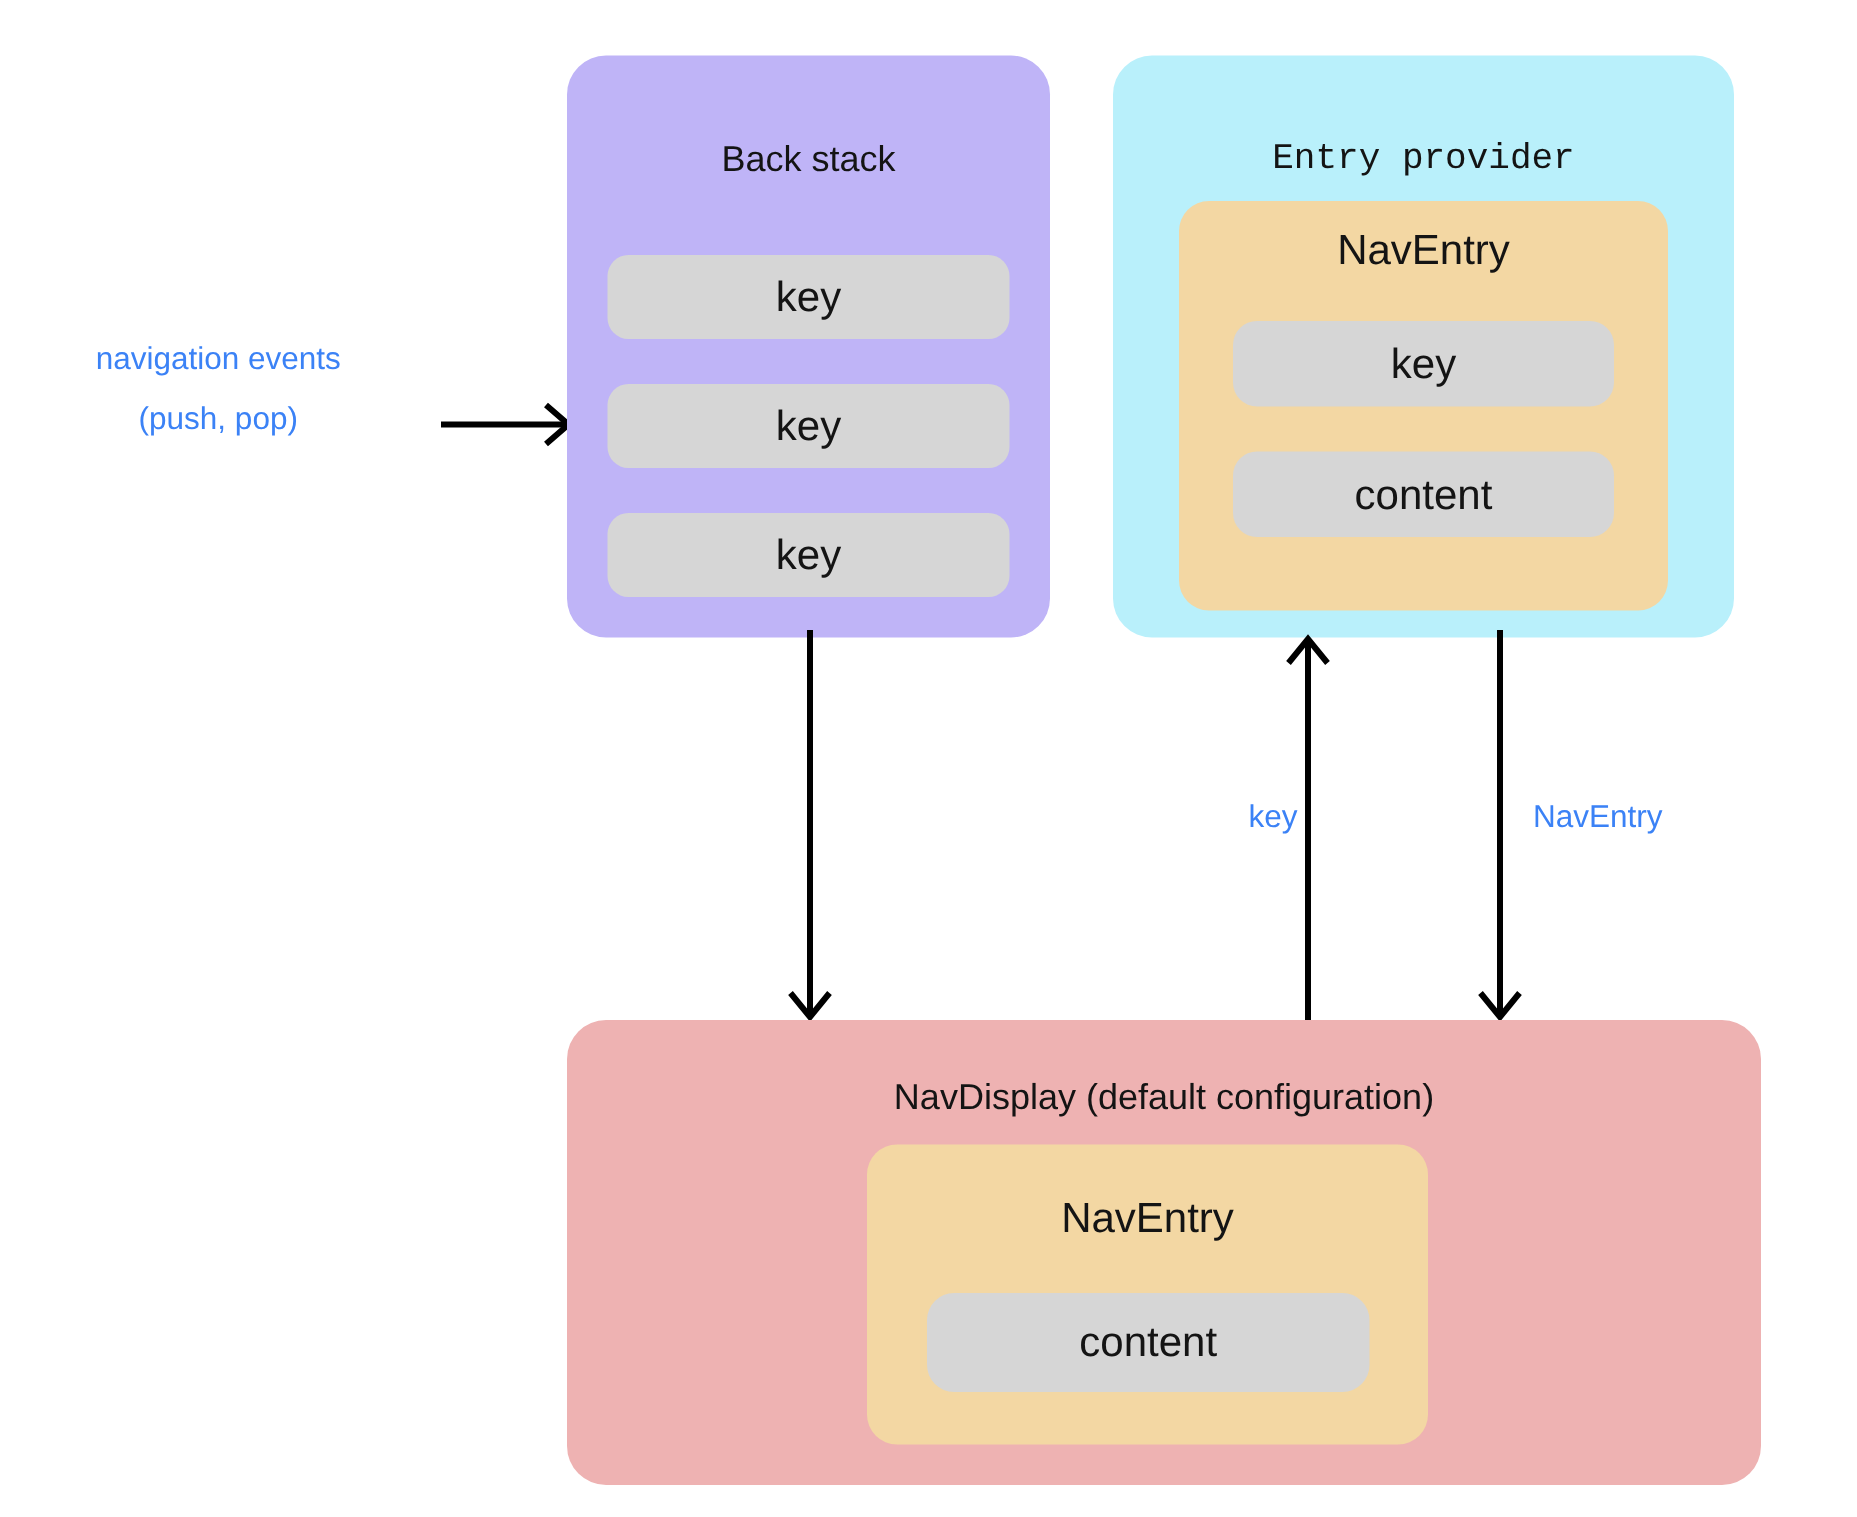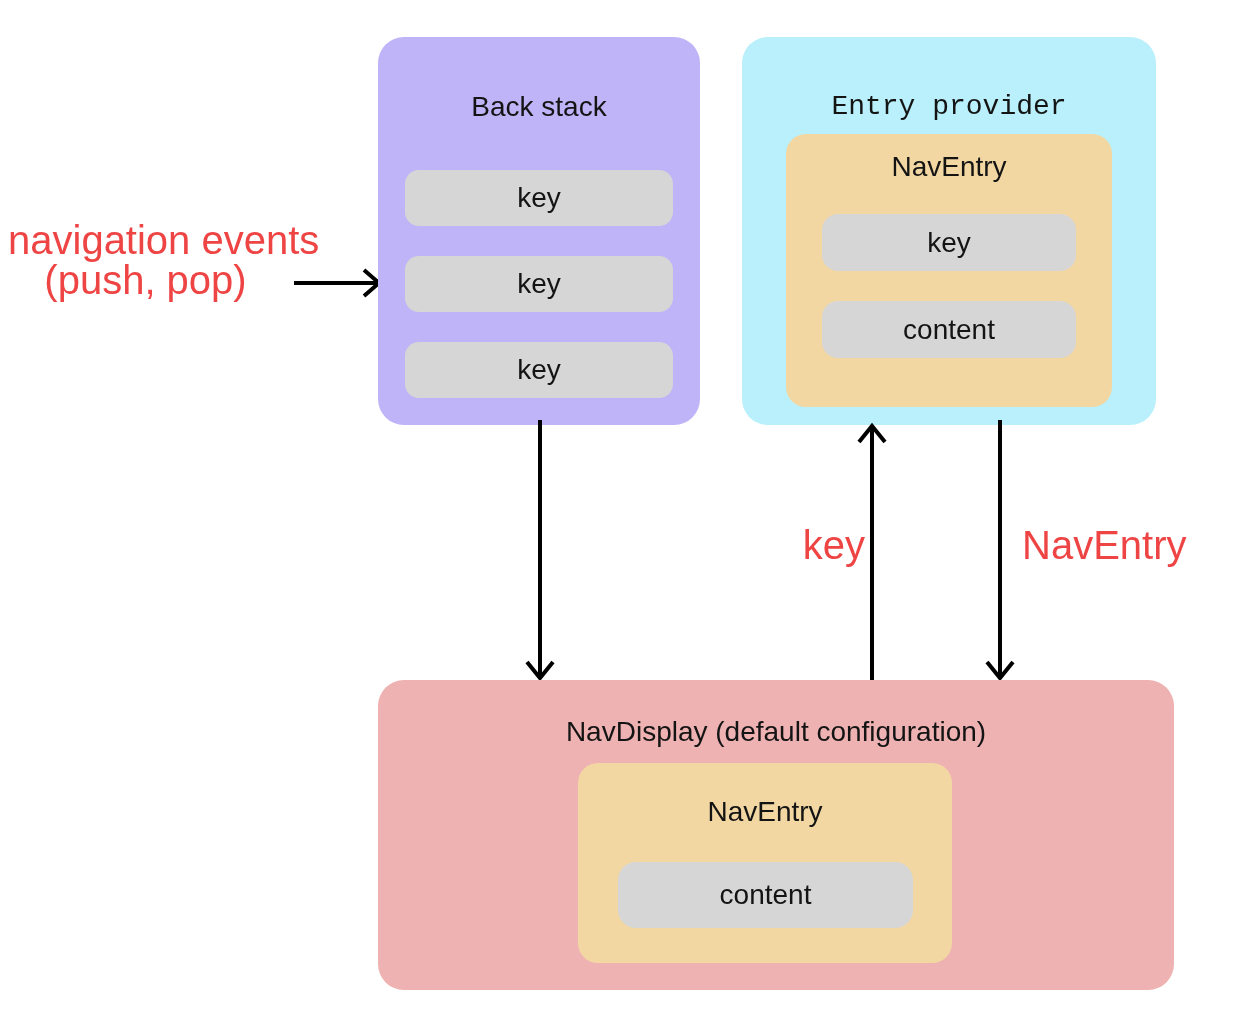--- a/index.html
+++ b/index.html
@@ -24,21 +24,21 @@
   }
   
   .panel {
     border-radius: 26px;
   }
   .panel-title {
     position: absolute;
     left: 0;
     right: 0;
     text-align: center;
-    font-size: 28px;
+    font-size: 24px;
     line-height: 36px;
     color: #141414;
     white-space: nowrap;
   }
   
   #back-stack {
     left: 378px;
     top: 37px;
     width: 322px;
     height: 388px;
@@ -159,23 +159,23 @@
   }
 
   #arrow-nav-events { left: 290px; top: 268px; width: 96px; height: 30px; }
   #arrow-backstack-display { left: 520px; top: 420px; width: 40px; height: 266px; }
   #arrow-display-provider { left: 852px; top: 420px; width: 40px; height: 266px; }
   #arrow-provider-display { left: 980px; top: 420px; width: 40px; height: 266px; }
 
   
   .free-label {
     position: absolute;
-    font-size: 40px;
+    font-size: 21px;
     line-height: 40px;
-    color: #ef4444;
+    color: #3b82f6;
     white-space: pre;
   }
   #label-nav-events {
     left: 8px;
     top: 220px;
     width: 275px;
     text-align: center;
   }
   #label-key-edge {
     left: 795px;

